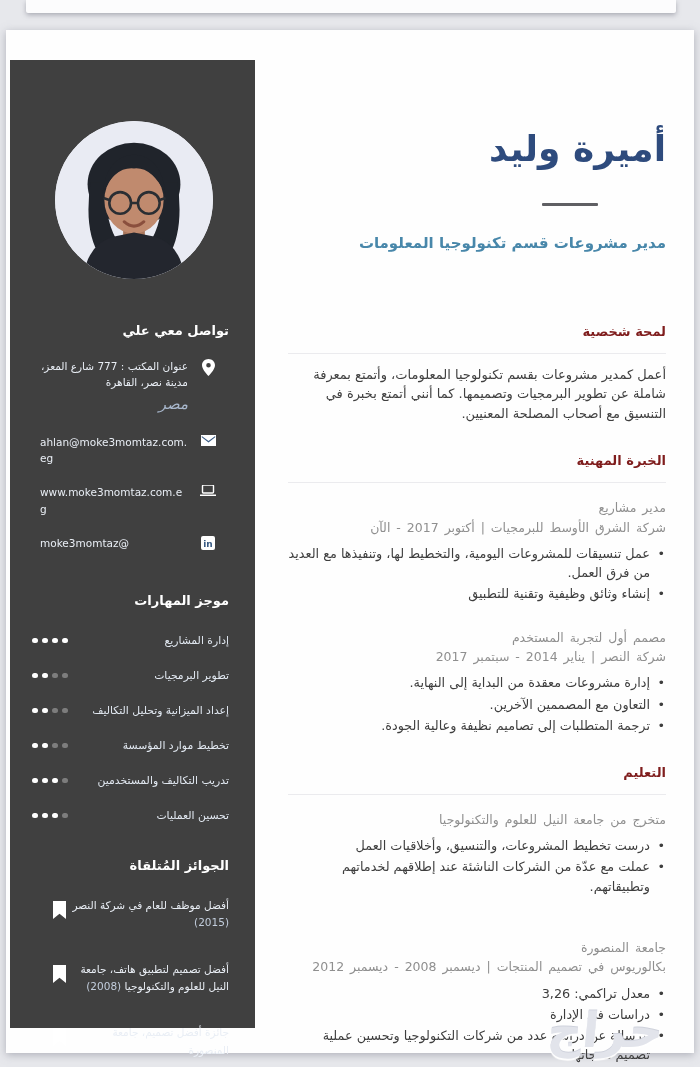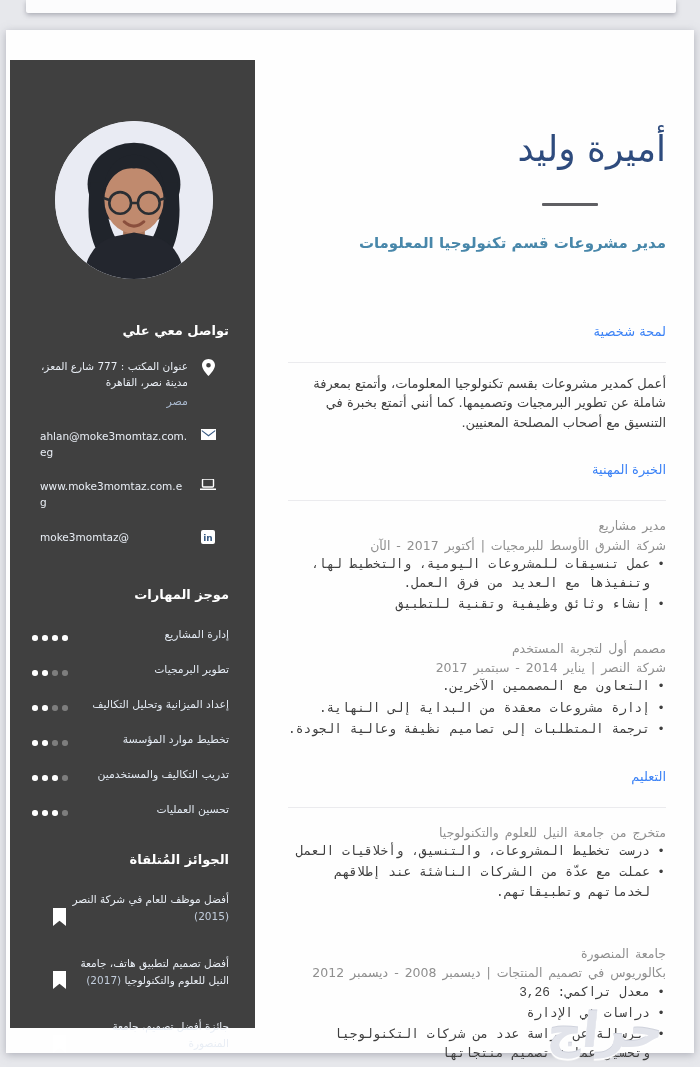--- a/index.html
+++ b/index.html
@@ -27,54 +27,54 @@
     width:158px; height:158px; border-radius:50%; overflow:hidden;
     background:#e9ebf3; margin:61px 42px 0 45px;
   }
   .side-section { padding:0 26px 0 22px; }
   .side-heading { font-size:13px; font-weight:bold; color:#fff; letter-spacing:.2px; }
   .contact-heading { margin-top:44px; }
   .contact-rows { margin-top:20px; padding-left:8px; }
   .contact-row { display:flex; gap:11px; align-items:flex-start; margin-bottom:18px; padding-right:12px; }
   .c-icon { width:18px; flex:0 0 18px; display:flex; justify-content:center; padding-top:1px; }
   .c-text { flex:1; font-size:10.5px; line-height:1.55; color:#e9eef5; word-break:break-word; }
-  .c-sub { font-size:11px; color:#a8b7cc; margin-top:2px; }
+  .c-sub { font-size:15px; color:#a8b7cc; margin-top:2px;font-style:italic; }
   .ltr { direction:ltr; unicode-bidi:isolate; }
   .skills-heading { margin-top:42px; }
   .skill-rows { margin-top:26px; }
-  .skill-row { display:flex; justify-content:space-between; align-items:flex-end; margin-bottom:22px; }
+  .skill-row { display:flex; justify-content:space-between; align-items:center; margin-bottom:22px; }
   .skill-label { font-size:10.8px; color:#e2e9f2; }
   .dots { direction:ltr; display:flex; gap:4.5px; }
   .dot { width:5.5px; height:5.5px; border-radius:50%; }
   .dot.on { background:#ffffff; }
   .dot.off { background:rgba(255,255,255,.32); }
   .awards-heading { margin-top:36px; }
   .award-rows { margin-top:24px; }
-  .award-row { display:flex; gap:6px; margin-bottom:29px; padding-left:20px; align-items:flex-end; }
+  .award-row { display:flex; gap:6px; margin-bottom:29px; padding-left:20px; align-items:flex-start; }
   .award-text { flex:1; font-size:10.5px; line-height:1.65; color:#e9eef5; text-align:right; }
   .award-year { color:#c2cddc; }
   .a-icon { flex:0 0 14px; display:flex; justify-content:center; padding-top:4px; }
   
   .main { position:absolute; top:0; right:28px; width:378px; text-align:right; }
-  .name { margin-top:96px; font-size:36px; line-height:1.3; font-weight:normal; color:#2e4b7d; }
+  .name { margin-top:96px; font-size:36px; line-height:1.3; font-weight:bold; color:#2e4b7d; }
   .name-rule { width:56px; height:3px; background:#5f5f63; margin:30px 68px 0 auto; border-radius:1px; }
   .job-title { margin-top:28px; font-size:15px; font-weight:bold; color:#4887aa; }
   .section { }
   .sec-summary { margin-top:72px; }
   .sec-exp { margin-top:30px; }
   .sec-edu { margin-top:30px; }
   .section-title {
-    font-size:13px; font-weight:normal; color:#3b82f6;
-    padding-bottom:23px; border-bottom:1px solid #ebebee;
+    font-size:13px; font-weight:bold; color:#7f1d1d;
+    padding-bottom:14px; border-bottom:1px solid #ebebee;
   }
   .summary-body { margin-top:11px; font-size:13px; color:#404040; line-height:1.5; }
   .meta { margin-top:15px; color:#8f8f8f; font-size:12.5px; line-height:1.55; letter-spacing:1.5px; word-spacing:2px; }
   .entry + .entry { margin-top:24px; }
   .edu-entry + .edu-entry { margin-top:42px; }
-  ul.bullets { margin-top:0; list-style:none;font-family:Liberation Mono, monospace; }
+  ul.bullets { margin-top:7px; list-style:none; }
   ul.bullets li {
     position:relative; padding-right:16px; font-size:12.8px; color:#3e3e3e;
     line-height:1.5; margin-bottom:2px;
   }
   ul.bullets li::before { content:"•"; position:absolute; right:1px; top:0; color:#3e3e3e; }
   
   .watermark {
     position:absolute; top:1002px; left:548px; font-size:48px; font-weight:bold;
     color:#e2e4eb; text-shadow:0 2px 1px #ffffff, 0 -1px 0 #cfd2dc;
     transform:skewX(-6deg); letter-spacing:2px; direction:rtl;
@@ -226,21 +226,21 @@
           </span>
           <span class="a-icon">
             <svg width="13" height="18" viewBox="0 0 13 18">
                 <path fill="#fff" d="M0 0h13v18l-6.5-5.2L0 18z"></path>
               </svg>
           </span>
         </div>
         <div class="award-row">
           <span class="award-text">
             <span>أفضل تصميم لتطبيق هاتف، جامعة النيل للعلوم والتكنولوجيا</span>
-            <span class="award-year">(2017)</span>
+            <span class="award-year">(2008)</span>
           </span>
           <span class="a-icon">
             <svg width="13" height="18" viewBox="0 0 13 18">
                 <path fill="#fff" d="M0 0h13v18l-6.5-5.2L0 18z"></path>
               </svg>
           </span>
         </div>
         <div class="award-row">
           <span class="award-text">
             <span>جائزة أفضل تصميم، جامعة المنصورة</span>
@@ -280,22 +280,22 @@
           <li>إنشاء وثائق وظيفية وتقنية للتطبيق</li>
         </ul>
       </div>
 
       <div class="entry">
         <div class="meta">
           <div>مصمم أول لتجربة المستخدم</div>
           <div>شركة النصر | يناير 2014 - سبتمبر 2017</div>
         </div>
         <ul class="bullets">
+          <li>إدارة مشروعات معقدة من البداية إلى النهاية.</li>
           <li>التعاون مع المصممين الآخرين.</li>
-          <li>إدارة مشروعات معقدة من البداية إلى النهاية.</li>
           <li>ترجمة المتطلبات إلى تصاميم نظيفة وعالية الجودة.</li>
         </ul>
       </div>
     </section>
 
     <section class="section sec-edu">
       <div class="section-title">التعليم</div>
 
       <div class="edu-entry">
         <div class="meta">

